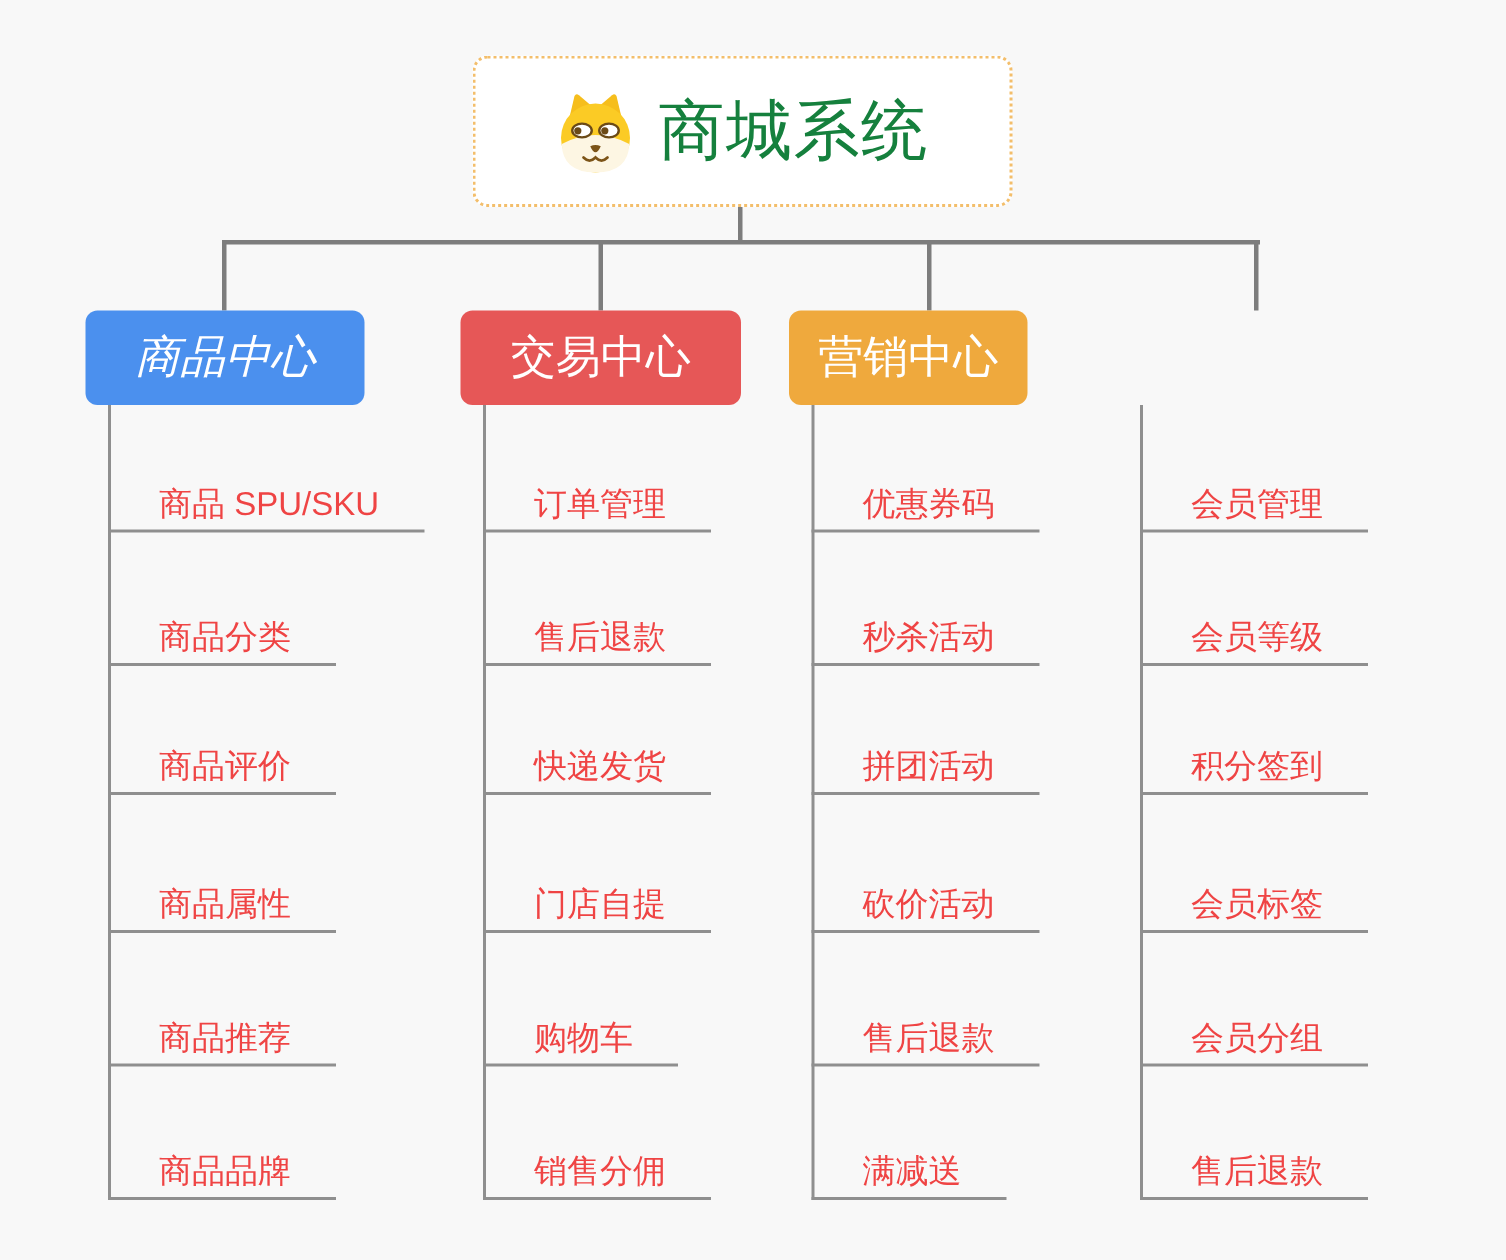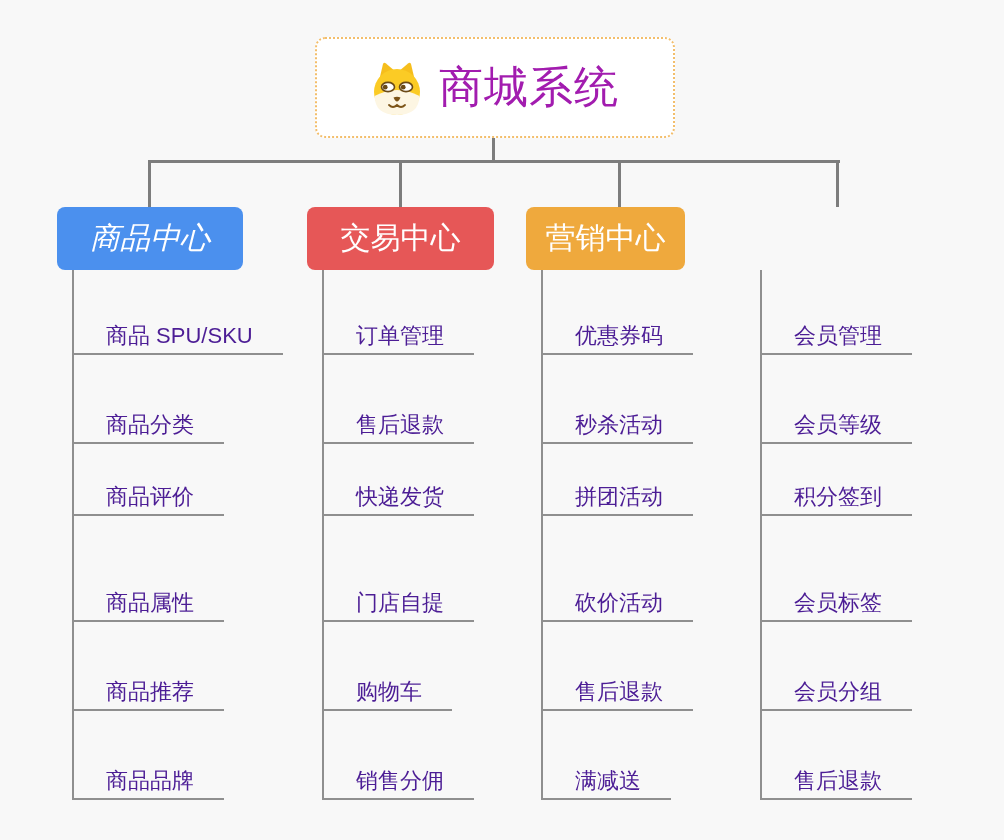--- a/index.html
+++ b/index.html
@@ -9,21 +9,21 @@
     font-family:"Liberation Sans","DejaVu Sans",sans-serif;
   }
 
   
   .root {
     position:absolute; left:315px; top:37px; width:360px; height:101px;
     background:#ffffff; border:2px dotted #f3be6b; border-radius:10px;
     box-sizing:border-box;
     display:flex; align-items:center; justify-content:center; gap:16px;
   }
-  .root-title { font-size:44px; color:#a21caf; letter-spacing:1px; }
+  .root-title { font-size:44px; color:#15803d; letter-spacing:1px; }
 
   
   .line { position:absolute; background:#7d7d7d; }
   .stem { left:492px; top:138px; width:3px; height:24px; }
   .bus  { left:148px; top:160px; width:692px; height:3px; }
   .drop { top:162px; width:3px; height:45px; }
   .d0 { left:148px; } .d1 { left:399px; } .d2 { left:618px; } .d3 { left:836px; }
 
   
   .branch {
@@ -38,23 +38,23 @@
   .b3 { left:745px; width:186px; background:#6fbe45; }
 
   
   .col { position:absolute; top:0; }
   .c0 { left:72px; } .c1 { left:322px; } .c2 { left:541px; } .c3 { left:760px; }
   .trunk { position:absolute; left:0; top:270px; width:2px; height:530px; background:#8f8f8f; }
   .leaf {
     position:absolute; left:0; white-space:nowrap;
     padding:0 30px 4px 34px;
     border-bottom:2px solid #8f8f8f;
-    font-size:22px; line-height:26px; color:#4c1d95;
+    font-size:22px; line-height:26px; color:#ef4444;
   }
-  .r0 { top:323px; } .r1 { top:412px;text-align:right; } .r2 { top:484px; }
+  .r0 { top:323px; } .r1 { top:412px;text-align:right; } .r2 { top:498px; }
   .r3 { top:590px; } .r4 { top:679px; } .r5 { top:768px; }
 </style>
 </head>
 <body>
 
 <div class="canvas">
 
   <div class="root">
     <svg width="52" height="56" viewBox="0 0 52 56">
       <path d="M8 21 L12 4 Q13 2 15 3.5 L25 12 Z" fill="#f6be1c"></path>

